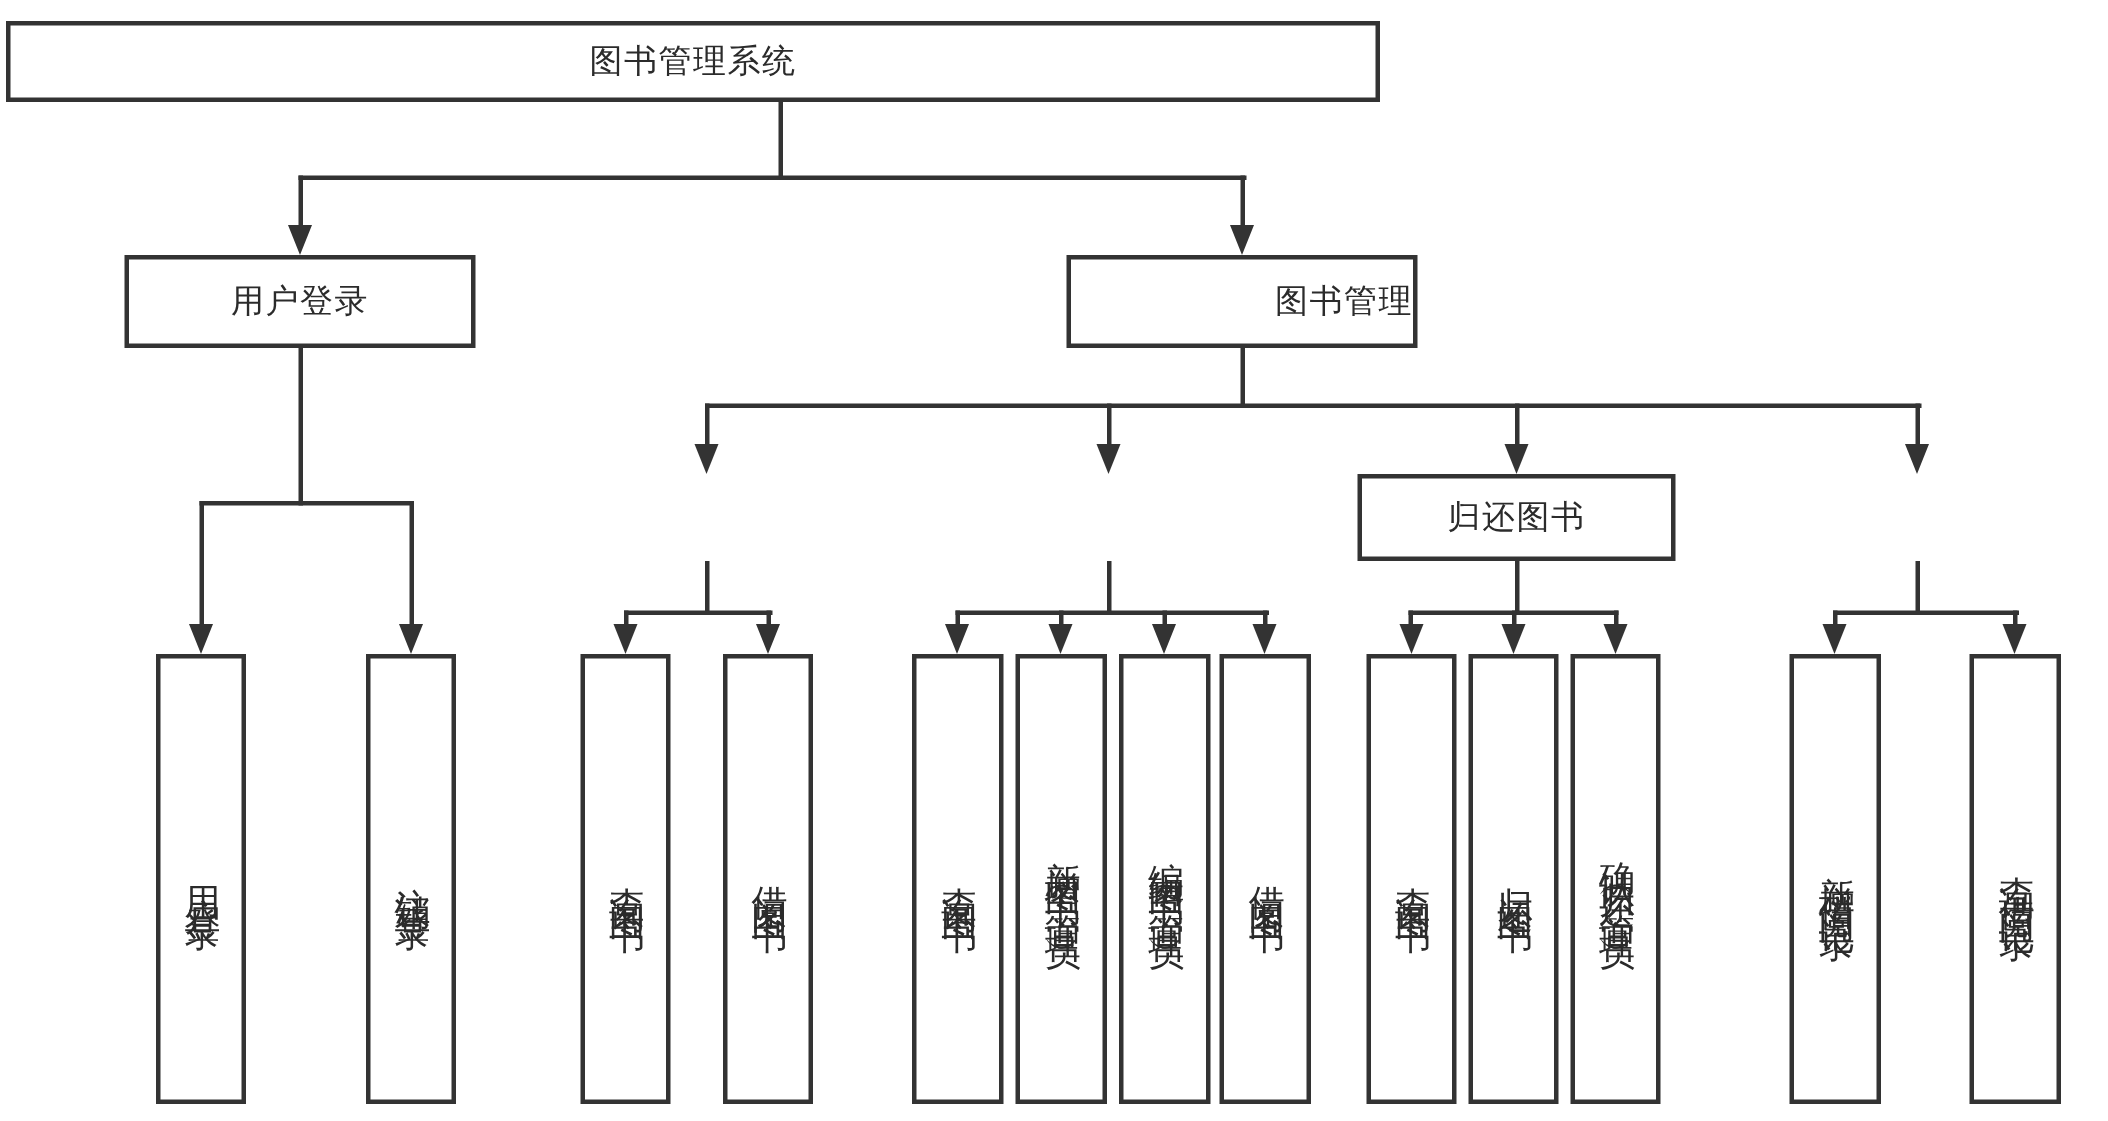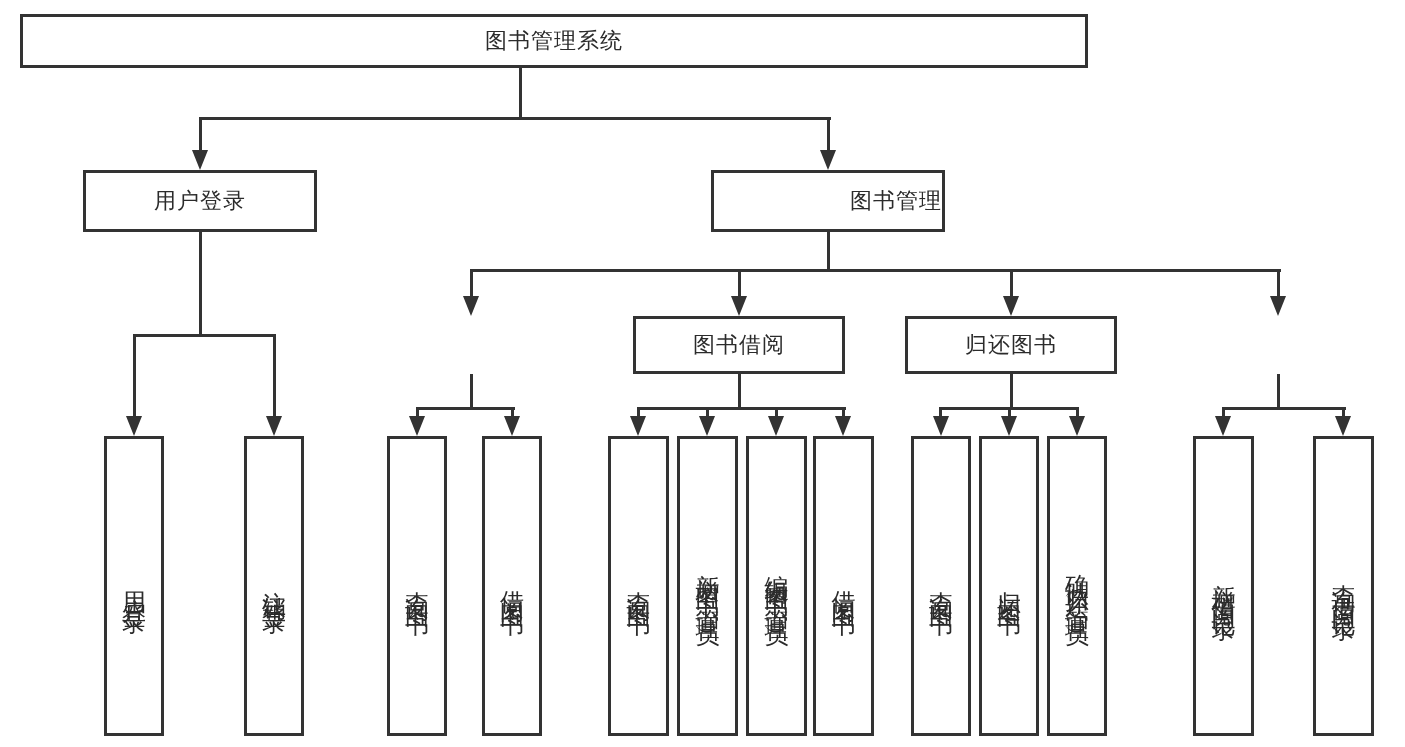--- a/index.html
+++ b/index.html
@@ -62,21 +62,21 @@
     color: var(--watermark);
     letter-spacing: 1px;
     white-space: nowrap;
   }
 </style>
 </head>
 <body>
 
 <div class="canvas">
 
-  <div class="box" style="left:20px; top:14px; width:1068px; height:54px;">
+  <div class="box" style="left:4px; top:14px; width:916px; height:54px;">
     <span class="hlabel">图书管理系统</span>
   </div>
 
   <div class="line" style="left:519px; top:67px; width:3px; height:53px;"></div>
   <div class="line" style="left:199px; top:117px; width:632px; height:3px;"></div>
   <div class="line" style="left:199px; top:117px; width:3px; height:37px;"></div>
   <div class="line" style="left:827px; top:117px; width:3px; height:37px;"></div>
   <div class="arrow" style="left:192px; top:150px;"></div>
   <div class="arrow" style="left:820px; top:150px;"></div>
 
@@ -98,23 +98,20 @@
   <div class="line" style="left:470px; top:269px; width:811px; height:3px;"></div>
   <div class="line" style="left:470px; top:269px; width:3px; height:30px;"></div>
   <div class="line" style="left:738px; top:269px; width:3px; height:30px;"></div>
   <div class="line" style="left:1010px; top:269px; width:3px; height:30px;"></div>
   <div class="line" style="left:1277px; top:269px; width:3px; height:30px;"></div>
   <div class="arrow" style="left:463px; top:296px;"></div>
   <div class="arrow" style="left:731px; top:296px;"></div>
   <div class="arrow" style="left:1003px; top:296px;"></div>
   <div class="arrow" style="left:1270px; top:296px;"></div>
 
-  <div class="box" style="left:633px; top:316px; width:212px; height:58px;">
-    <span class="hlabel">图书借阅</span>
-  </div>
   <div class="box" style="left:905px; top:316px; width:212px; height:58px;">
     <span class="hlabel">归还图书</span>
   </div>
 
   <div class="line" style="left:470px; top:374px; width:3px; height:36px;"></div>
   <div class="line" style="left:416px; top:407px; width:99px; height:3px;"></div>
   <div class="line" style="left:416px; top:407px; width:3px; height:12px;"></div>
   <div class="line" style="left:511px; top:407px; width:3px; height:12px;"></div>
   <div class="arrow" style="left:409px; top:416px;"></div>
   <div class="arrow" style="left:504px; top:416px;"></div>

